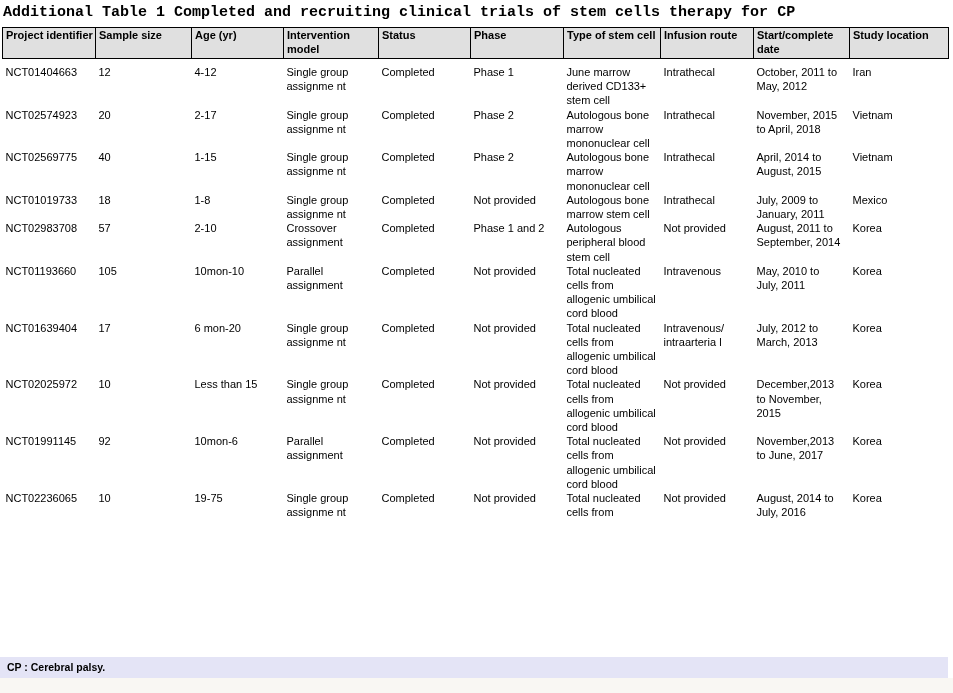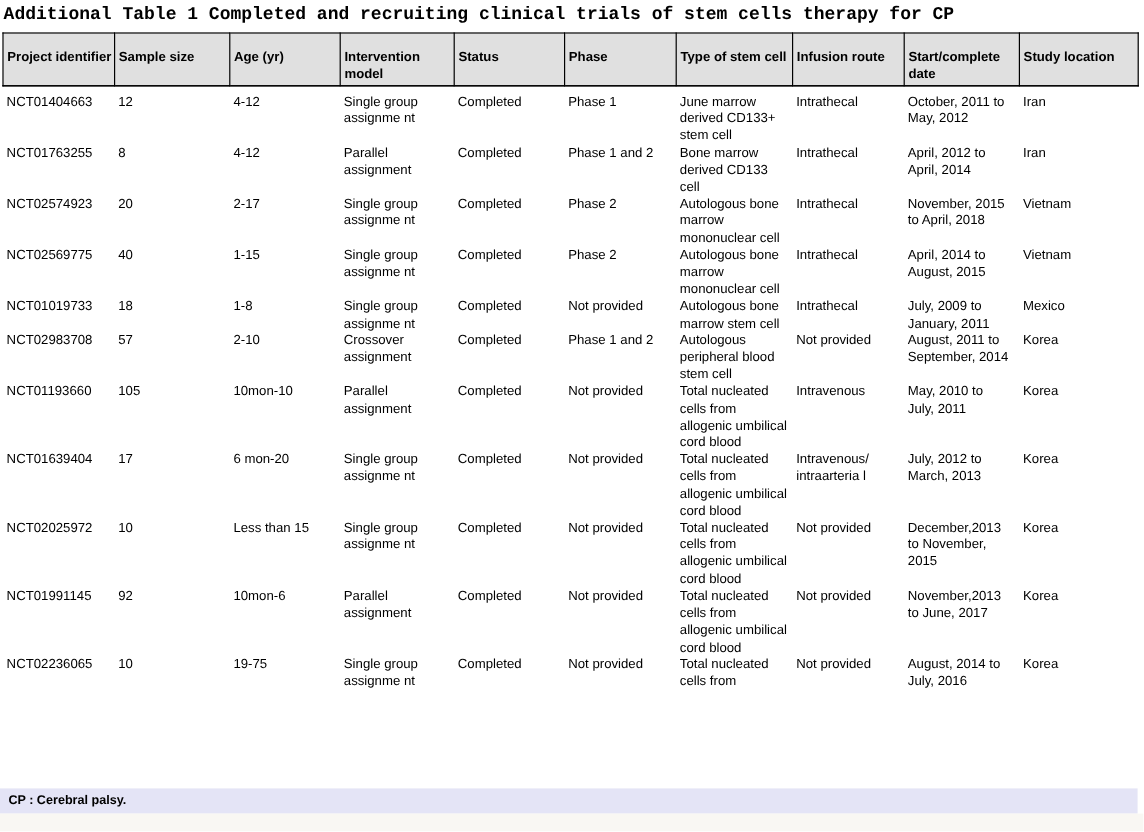--- a/index.html
+++ b/index.html
@@ -21,21 +21,21 @@
   }
   table.trials{
     border-collapse:collapse;table-layout:fixed;
     margin-left:2px;width:946px;
     font-size:11px;line-height:14.2px;
   }
   table.trials th{
     background:var(--header-bg);
     border:1.5px solid var(--border);
     font-weight:bold;text-align:left;vertical-align:top;
-    padding:14px 2px 1px 3px;font-size:11px;line-height:13.5px;height:28px;
+    padding:1px 2px 1px 3px;font-size:11px;line-height:13.5px;height:28px;
   }
   table.trials td{
     vertical-align:top;text-align:left;
     padding:0 2px 0 3px;border:none;
     word-wrap:break-word;
   }
   table.trials tbody tr:first-child td{padding-top:6px;margin-left:20px;}
   table.trials td:nth-child(9){padding-right:6px;}
   .footnote-bar{
     position:absolute;left:0;bottom:15px;width:941px;height:17px;
@@ -88,32 +88,20 @@
         <td>4-12</td>
         <td>Single group assignme nt</td>
         <td>Completed</td>
         <td>Phase 1</td>
         <td>June marrow derived CD133+ stem cell</td>
         <td>Intrathecal</td>
         <td>October, 2011 to May, 2012</td>
         <td>Iran</td>
       </tr>
       <tr>
-        <td>NCT01763255</td>
-        <td>8</td>
-        <td>4-12</td>
-        <td>Parallel assignment</td>
-        <td>Completed</td>
-        <td>Phase 1 and 2</td>
-        <td>Bone marrow derived CD133 cell</td>
-        <td>Intrathecal</td>
-        <td>April, 2012 to April, 2014</td>
-        <td>Iran</td>
-      </tr>
-      <tr>
         <td>NCT02574923</td>
         <td>20</td>
         <td>2-17</td>
         <td>Single group assignme nt</td>
         <td>Completed</td>
         <td>Phase 2</td>
         <td>Autologous bone marrow mononuclear cell</td>
         <td>Intrathecal</td>
         <td>November, 2015 to April, 2018</td>
         <td>Vietnam</td>

